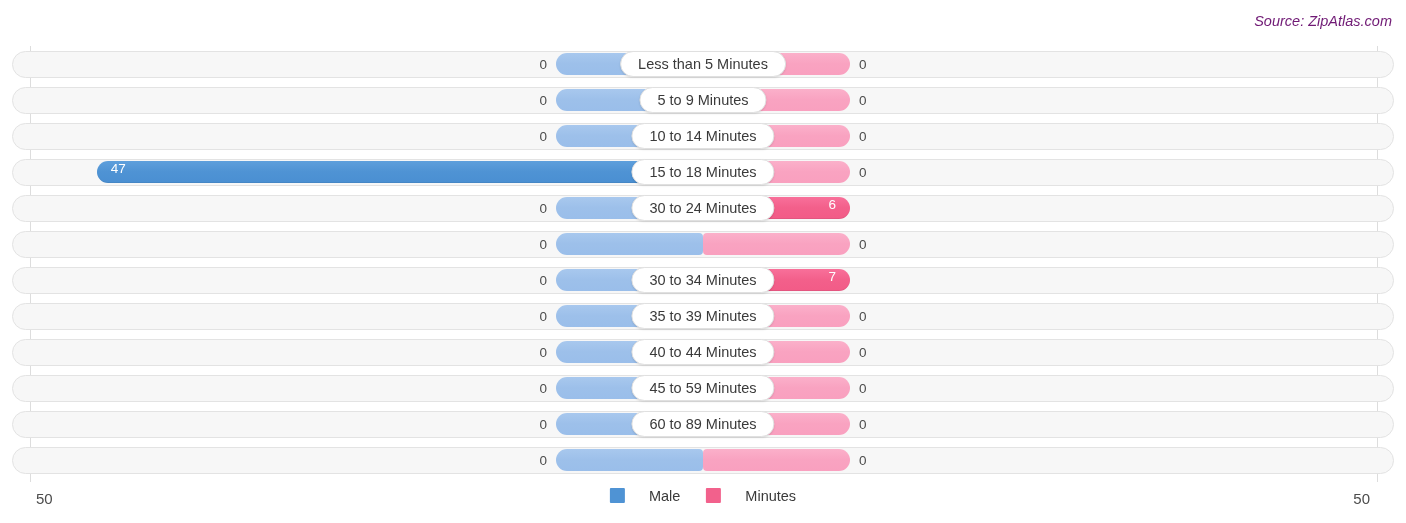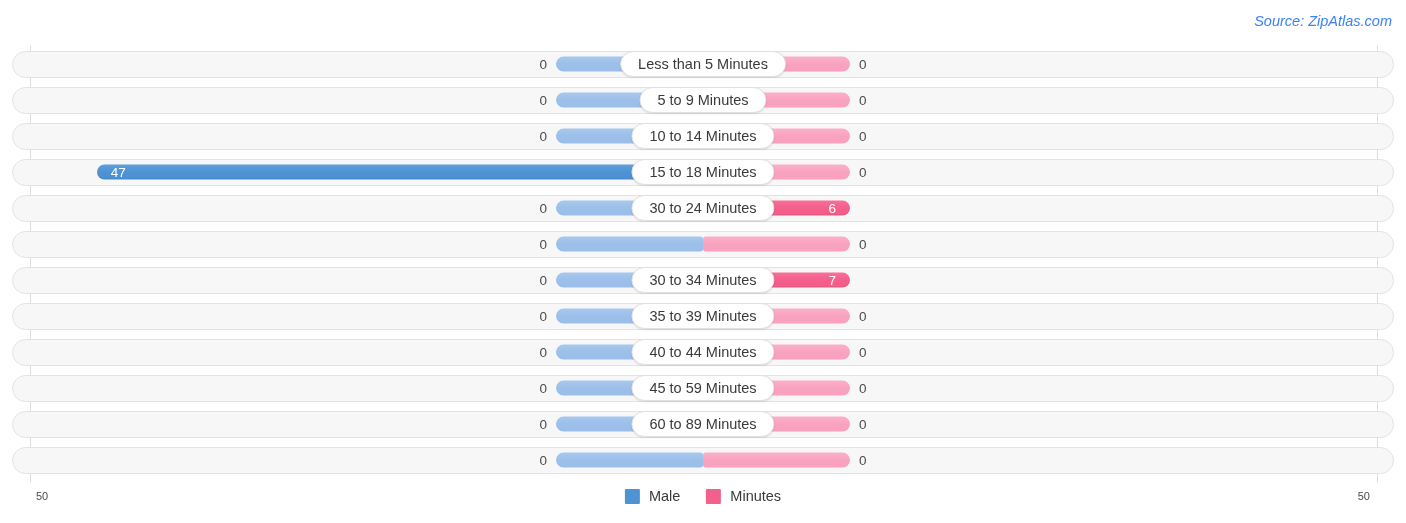--- a/index.html
+++ b/index.html
@@ -31,21 +31,21 @@
     letter-spacing: 0.2px;
     color: #3a3a3a;
     white-space: nowrap;
   }
   .source-note {
     position: absolute;
     right: 14px;
     top: 13px;
     font-size: 14.5px;
     font-style: italic;
-    color: #3b82f6;
+    color: #701a75;
     white-space: nowrap;
   }
 
   
   .plot {
     position: absolute;
     left: 0;
     top: 46px;
     width: 1406px;
     height: 436px;
@@ -80,21 +80,21 @@
     background: #f7f7f7;
     border: 1px solid #e3e3e3;
     border-radius: 14px;
   }
 
   
   .bar {
     position: absolute;
     top: 50%;
     transform: translateY(-50%);
-    height: 15px;
+    height: 22px;
     display: flex;
     align-items: flex-start;
   }
   .bar.male {
     right: 703px;
     justify-content: flex-start;
     border-radius: 11px 4px 4px 11px;
     background: linear-gradient(to bottom, #a8c8ee 0%, #9dc0ea 48%, #9abeea 100%);
   }
   .bar.male.filled {
@@ -158,39 +158,39 @@
   .footer {
     position: absolute;
     left: 0;
     top: 482px;
     width: 1406px;
     height: 41px;
   }
   .axis-label {
     position: absolute;
     top: 8px;
-    font-size: 11px;
+    font-size: 15px;
     color: #4c4c4c;
   }
   .axis-label.start { left: 36px; }
   .axis-label.end   { right: 36px; }
 
   .legend {
     position: absolute;
     left: 50%;
     top: 6px;
     transform: translateX(-50%);
     display: flex;
     align-items: center;
     gap: 26px;
   }
   .legend-item {
     display: flex;
-    align-items: flex-end;
-    gap: 9px;
+    align-items: flex-start;
+    gap: 24px;
     font-size: 14.5px;
     color: #3a3a3a;
     white-space: nowrap;
   }
   .legend-swatch {
     width: 15px;
     height: 15px;
     border-radius: 1px;
   }
 </style>

